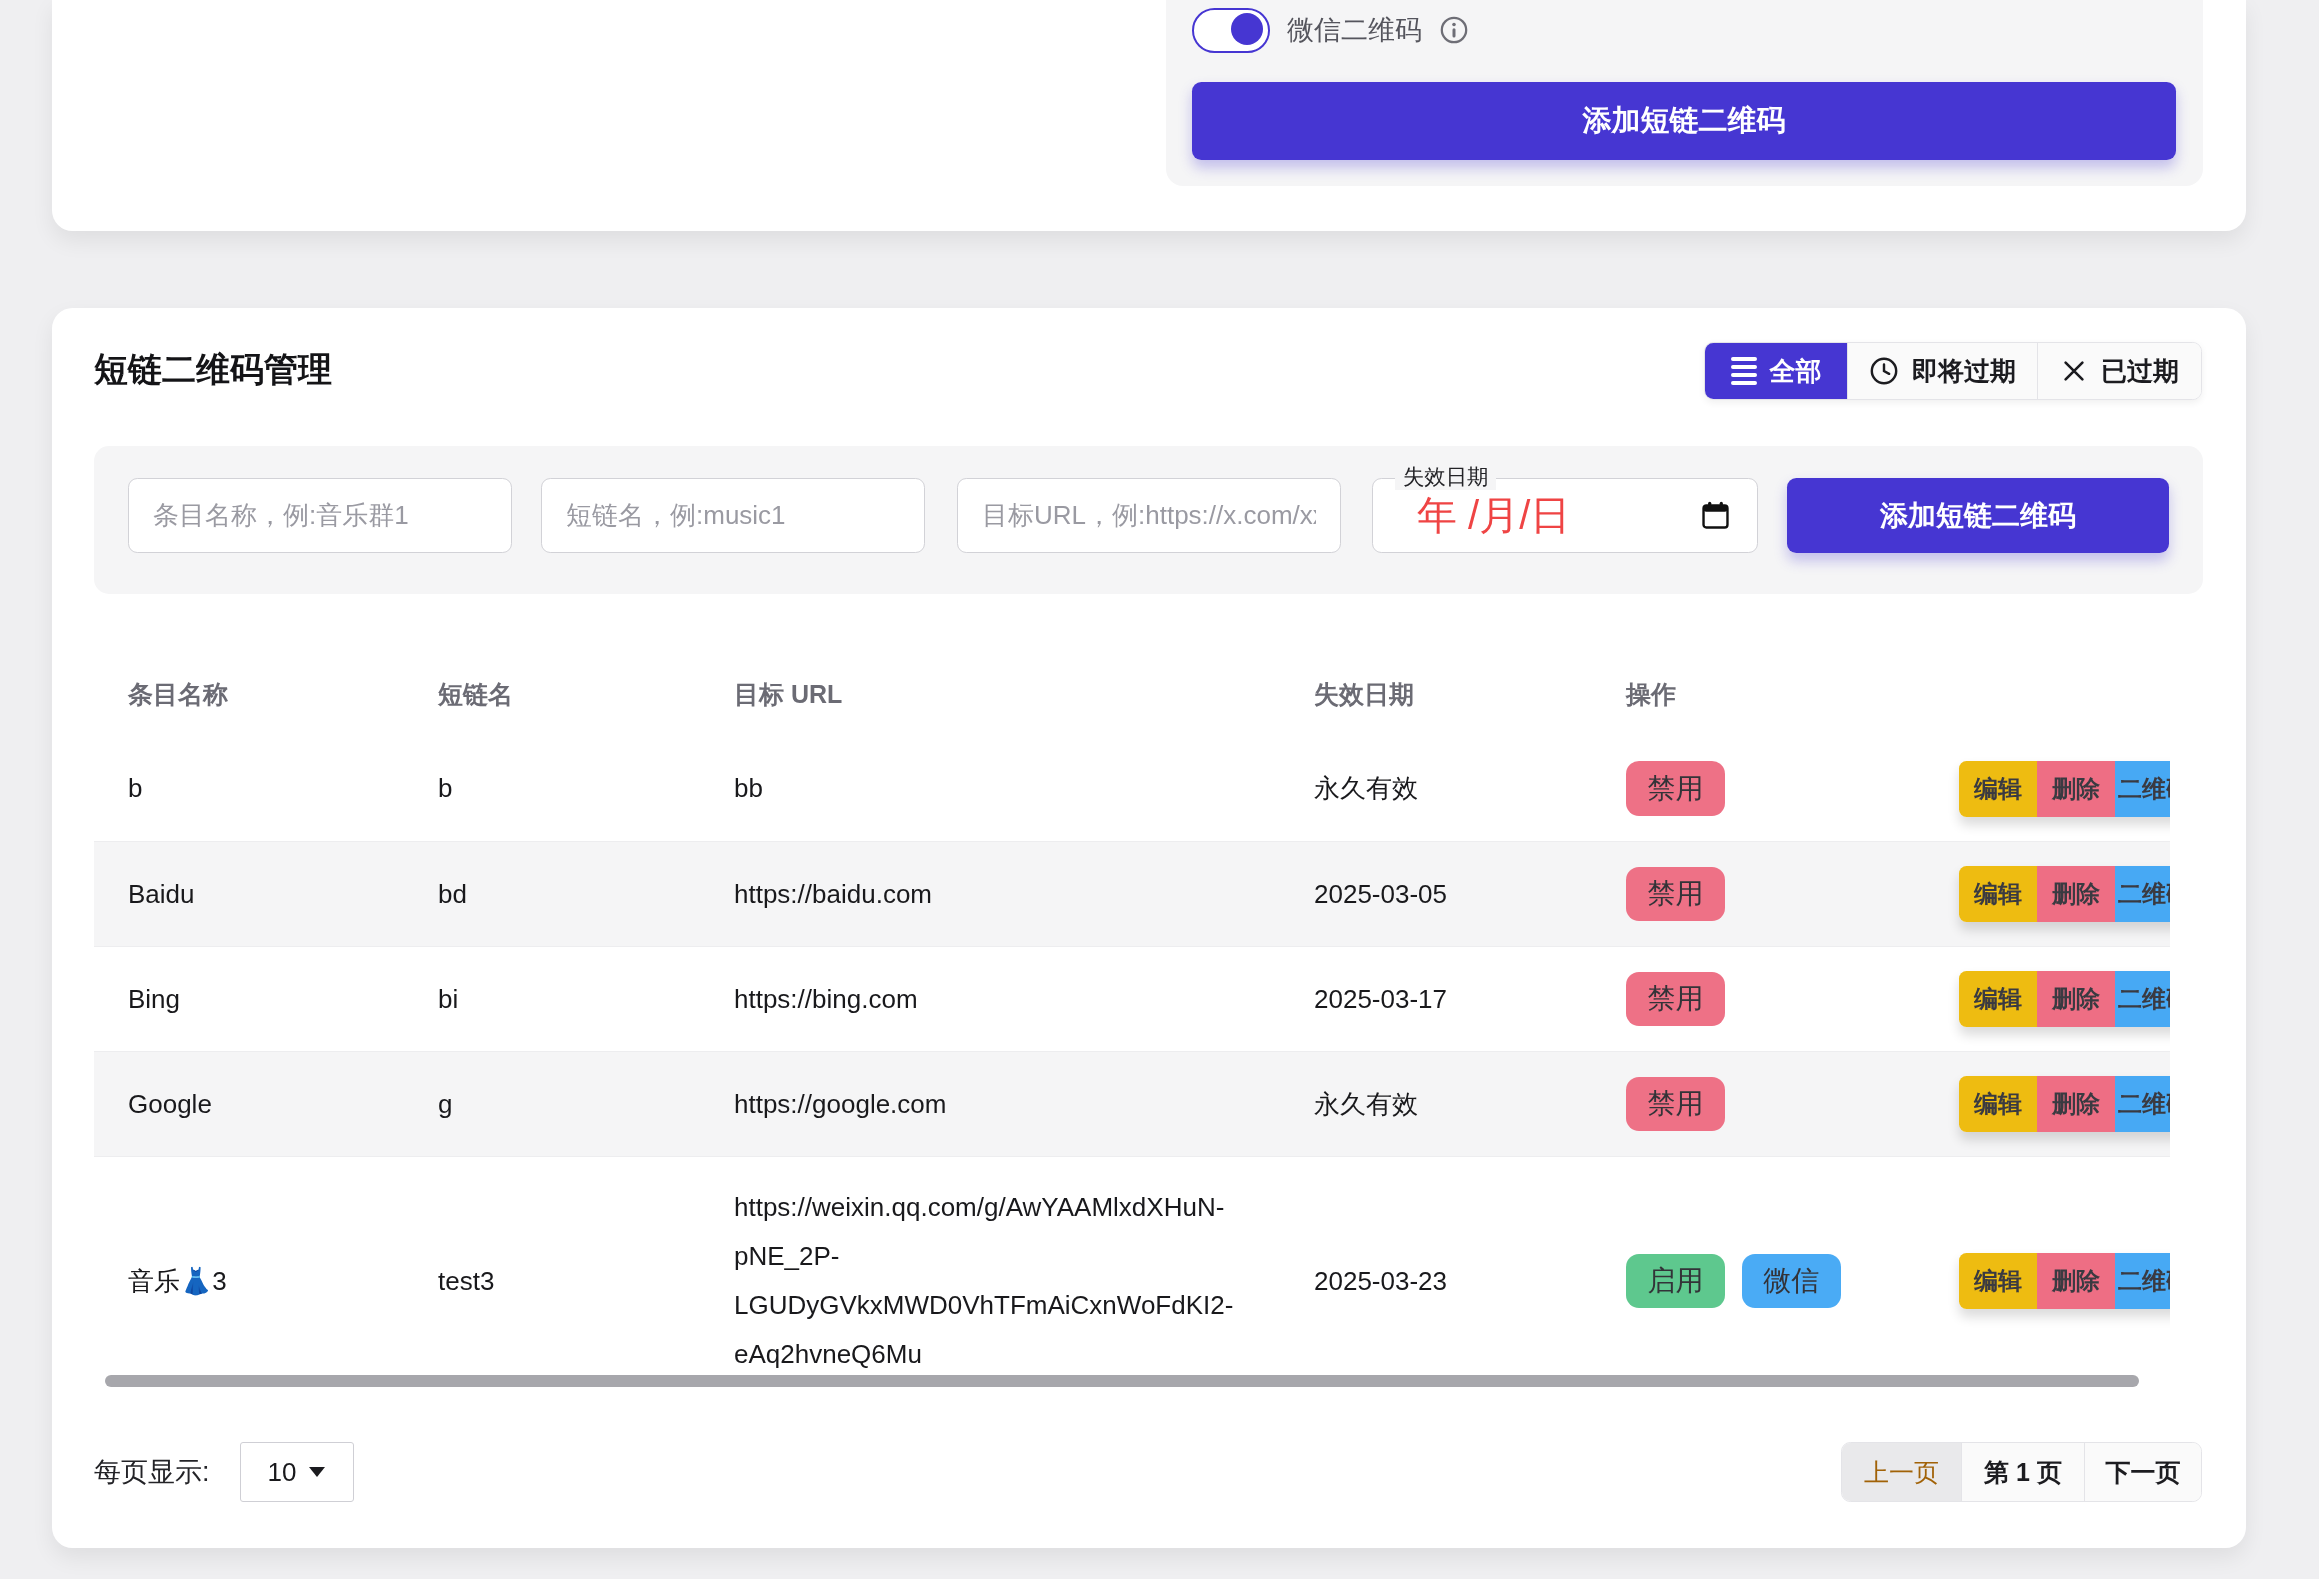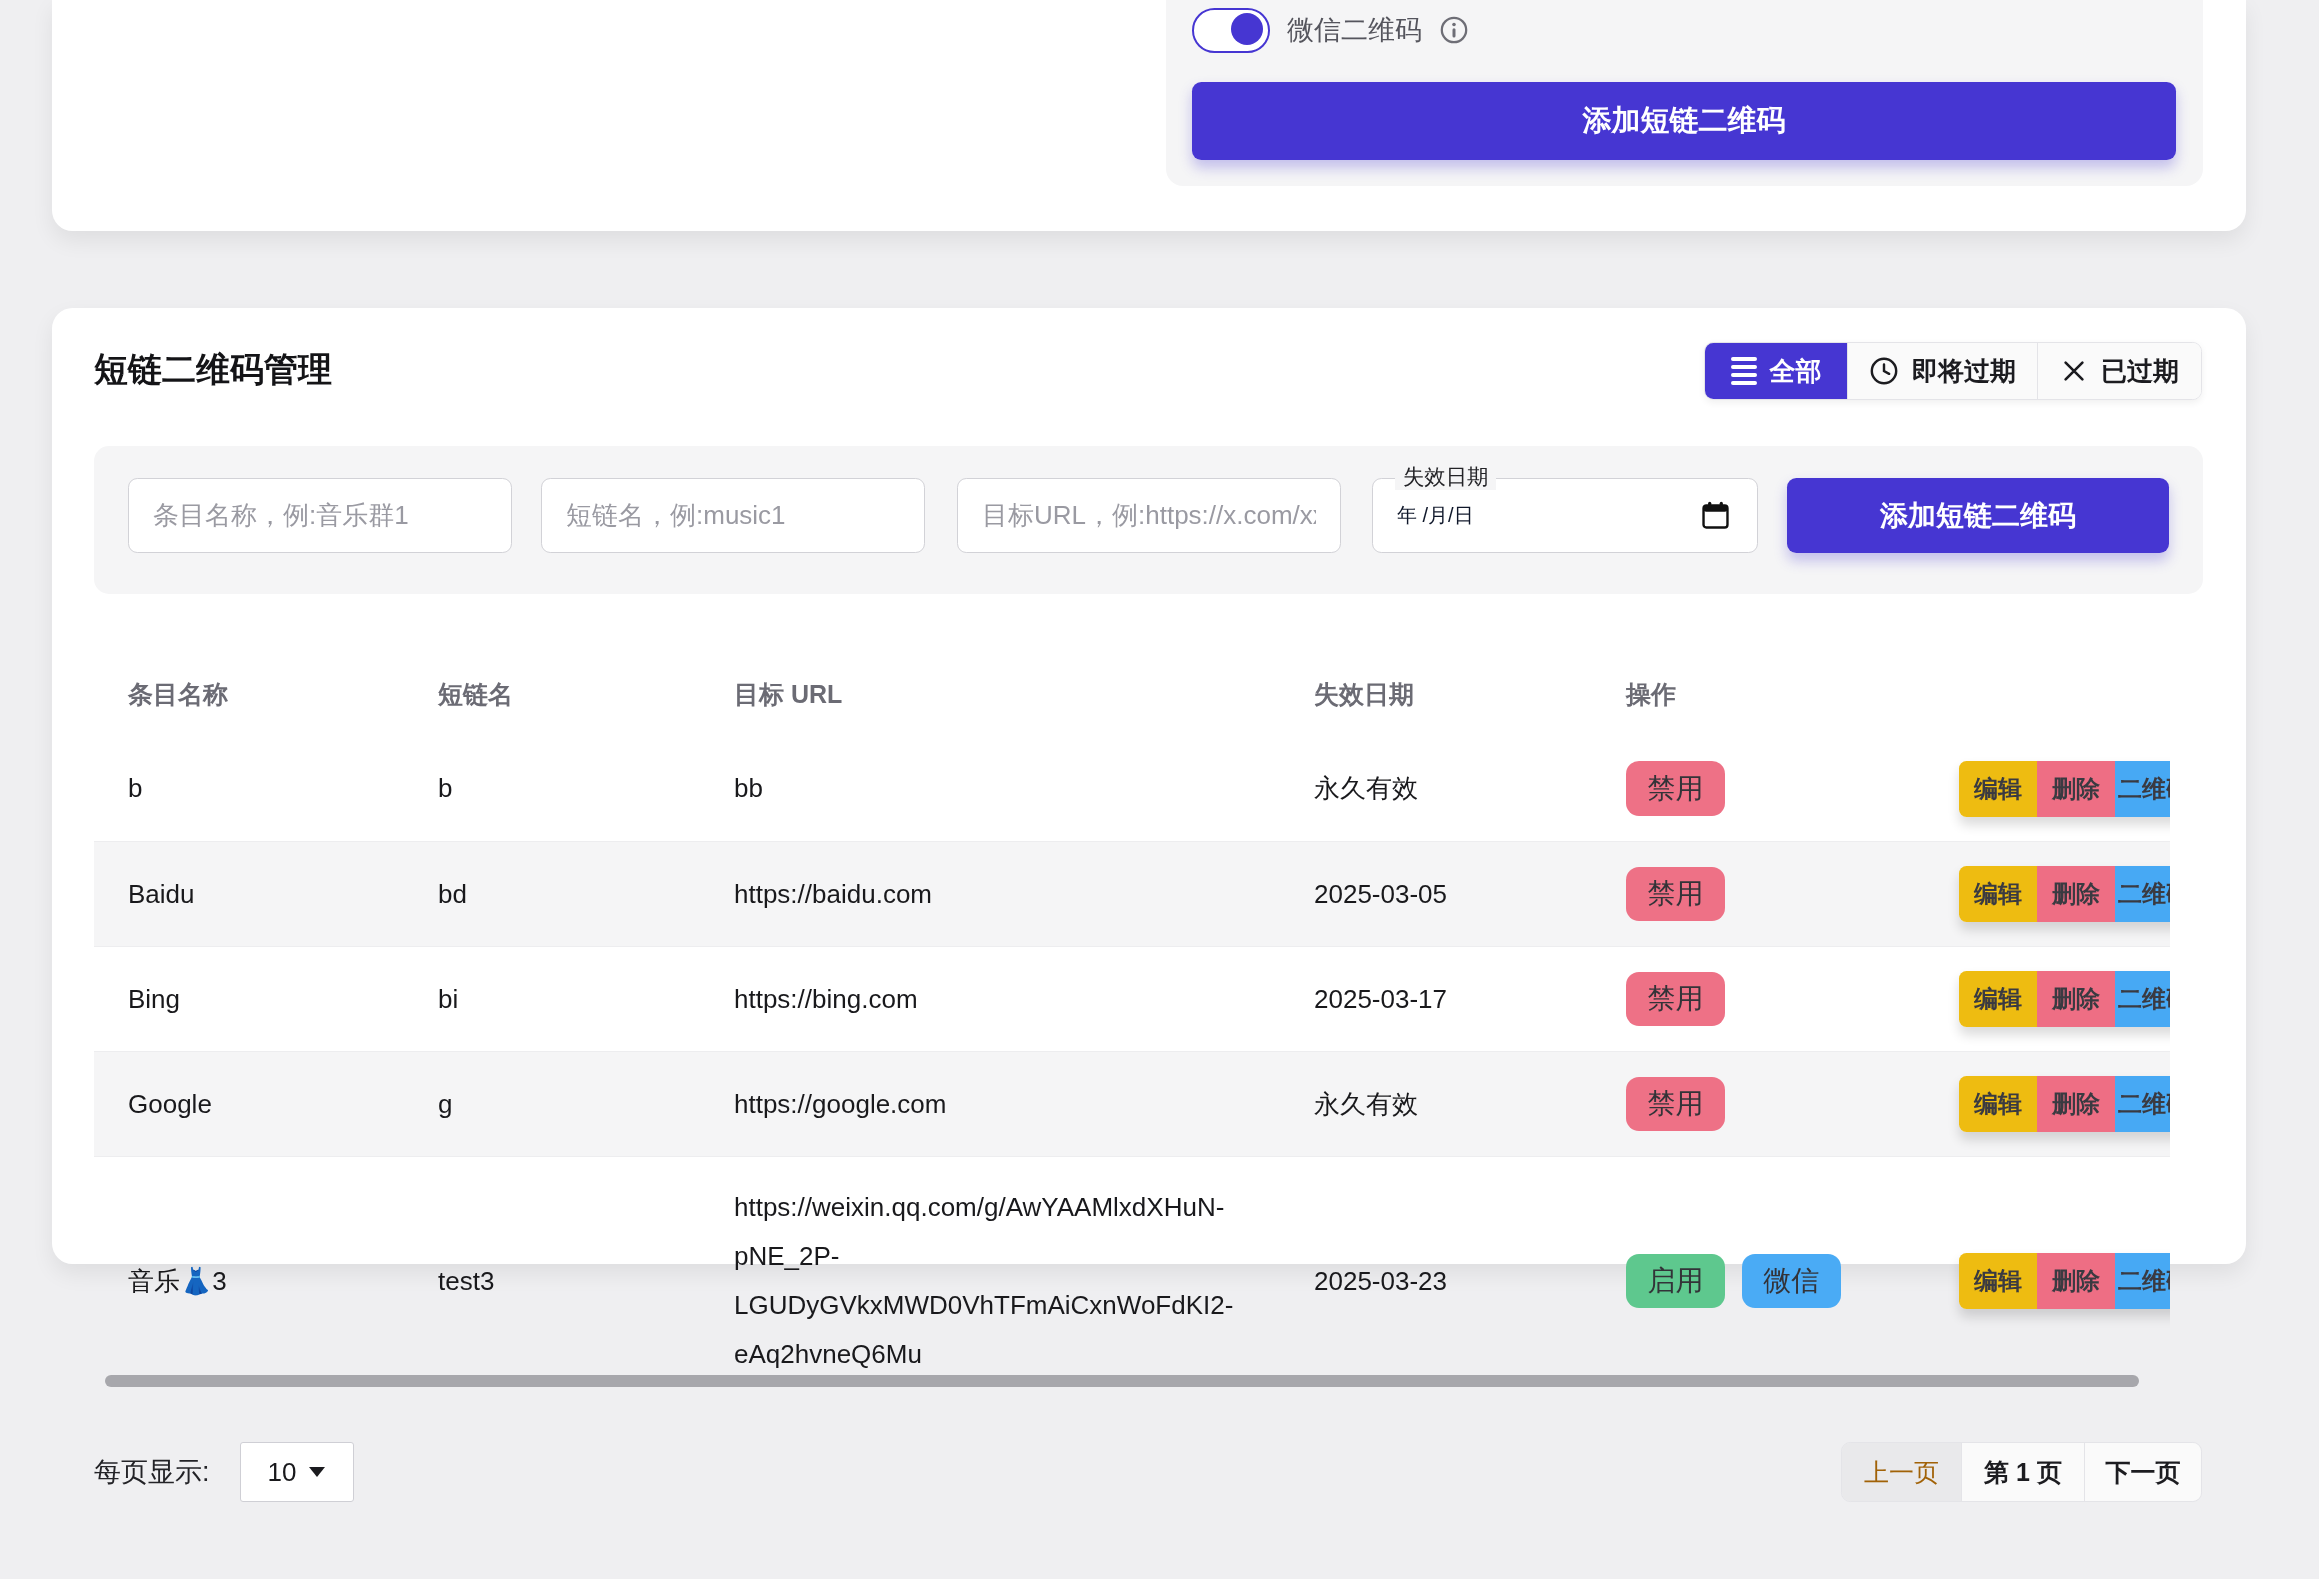--- a/index.html
+++ b/index.html
@@ -33,21 +33,21 @@
   .toggle-label { font-size:27px; color:#55555d; }
   .info-icon { display:inline-flex; }
   .btn-primary {
     background:#4636d2; color:#fff; border:none; border-radius:9.3px;
     font-weight:bold; cursor:pointer; font-family:inherit;
     box-shadow:0 7.5px 13px rgba(70,54,210,0.28);
     display:flex; align-items:center; justify-content:center;
   }
   #wechat-add-btn { position:absolute; left:26px; top:82px; width:984px; height:78px; font-size:29px; }
   
-  #main-card { left:52px; top:308px; width:2194px; height:956px; border-radius:20.5px; }
+  #main-card { left:52px; top:308px; width:2194px; height:1240px; border-radius:20.5px; }
   #page-title { position:absolute; left:42px; top:39px; font-size:34px; font-weight:bold; color:#141417; }
   
   #tab-group {
     position:absolute; right:44px; top:34px; height:58px; display:flex;
     border-radius:9.3px; overflow:hidden; border:0.9px solid #e4e4e8;
     box-shadow:0 2.8px 7.5px rgba(0,0,0,0.06);
   }
   .tab {
     display:flex; align-items:center; justify-content:center; gap:13px;
     background:#fafafa; font-size:26px; font-weight:bold; color:#1c1c20;
@@ -72,21 +72,21 @@
   #f-name { left:34px; } #f-short { left:447px; } #f-url { left:863px; }
   #date-field {
     position:absolute; left:1278px; top:32px; width:386px; height:75px;
     border:0.9px solid #d2d2d7; border-radius:9.3px; background:#fff;
     display:flex; align-items:center; padding:0 24px; cursor:text;
   }
   #date-legend {
     position:absolute; left:22.4px; top:-15px; font-size:21.4px; color:#232327;
     background:#f5f5f6; padding:0 7.5px; line-height:26px;
   }
-  #date-value { font-size:20px; color:#0f172a; flex:1; }
+  #date-value { font-size:40px; color:#ef4444; flex:1;margin-left:20px; }
   #filter-add-btn { position:absolute; left:1693px; top:32px; width:382px; height:75px; font-size:28px; }
   
   #table-wrap { position:absolute; left:42px; top:345px; width:2076px; overflow:hidden; }
   .t-grid {
     display:grid;
     grid-template-columns:310px 296px 580px 312px 333px 268px;
     width:2134px; padding-left:34px; align-items:center;
   }
   #table-head { height:83px; }
   #table-head .th { font-size:25px; font-weight:bold; color:#6b6b74; }

